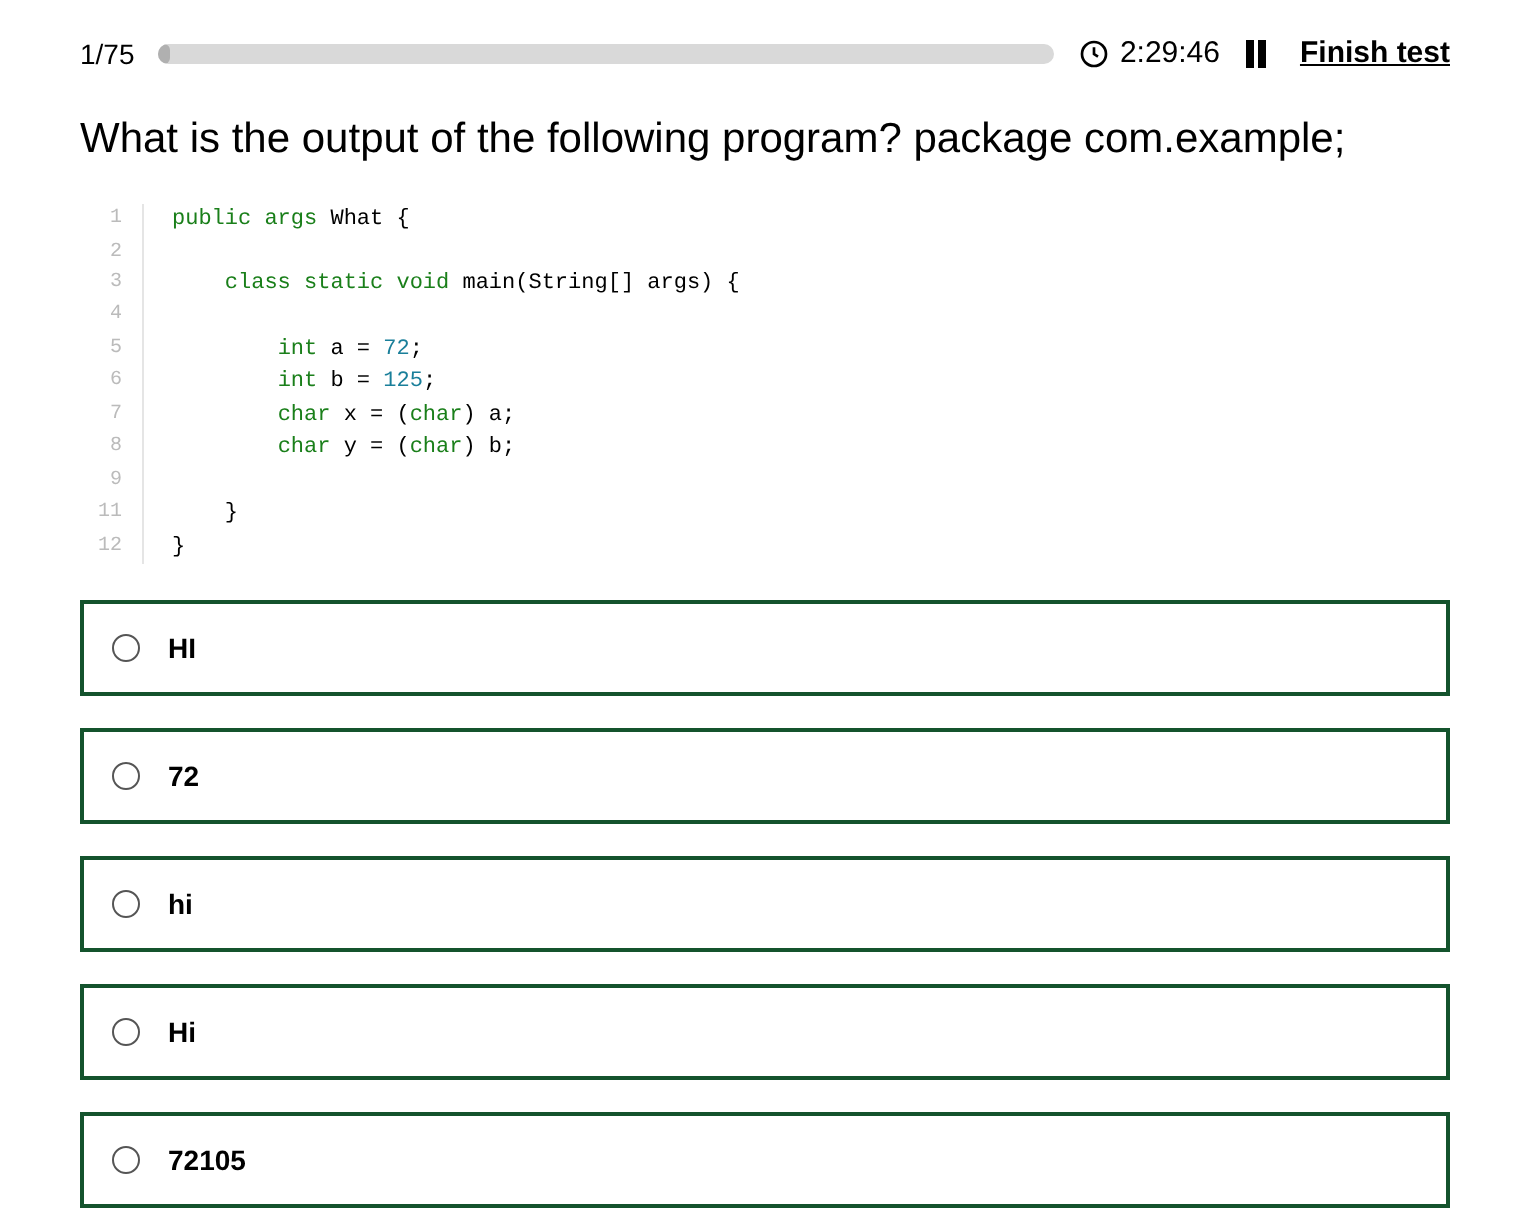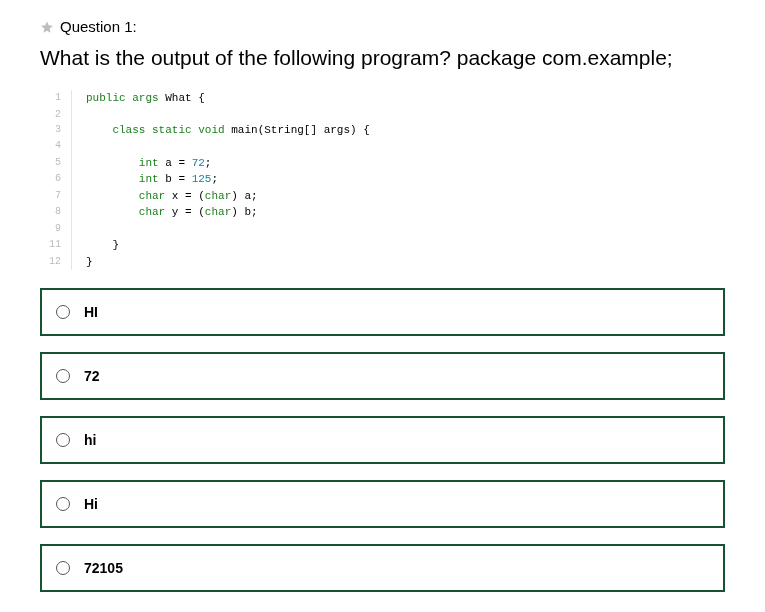--- a/index.html
+++ b/index.html
@@ -27,27 +27,39 @@
   .fn { color: #1a7f1a; }
   .options { display: flex; flex-direction: column; gap: 16px; }
   .option { border: 2px solid #14532d; padding: 14px 14px; display: flex; align-items: center; gap: 14px; cursor: pointer; font-size: 14px; font-weight: 600;}
   .radio { width: 14px; height: 14px; border: 1.5px solid #555; border-radius: 50%; flex-shrink: 0; }
 </style>
 </head>
 <body>
 
 <div class="container">
 
+  <div class="topbar">
+    <span class="progress-text">1/75</span>
+    <div class="progress-track">
+      <div class="progress-fill" style="width:1.33%"></div>
+    </div>
+    <span class="timer-wrap">
+      <svg class="clock-svg" viewBox="0 0 24 24" fill="none" stroke="#000" stroke-width="2">
+          <circle cx="12" cy="12" r="9"></circle>
+          <path d="M12 7v5l3 2"></path>
+        </svg>
+      <span>2:29:46</span>
+    </span>
+    <svg class="pause-svg" viewBox="0 0 12 14">
+        <rect x="1" y="0" width="4" height="14" fill="#000"></rect>
+        <rect x="7" y="0" width="4" height="14" fill="#000"></rect>
+      </svg>
+    <span class="finish">Finish test</span>
+  </div>
 
-  <div class="qheader">
-    <svg class="star-svg" viewBox="0 0 24 24">
-        <path d="M12 2l2.9 6.9L22 9.9l-5.5 4.9L18 22l-6-3.5L6 22l1.5-7.2L2 9.9l7.1-1z"></path>
-      </svg>
-    <span>Question 1:</span>
-  </div>
 
   <div class="prompt">What is the output of the following program? package com.example;</div>
 
   <div class="codeblock" id="codeblock">
       <div class="codeline">
         <span class="ln">1</span>
         <span class="code"><span class="kw-pub">public args</span><span> What {</span></span>
       </div>
       <div class="codeline">
         <span class="ln">2</span>

